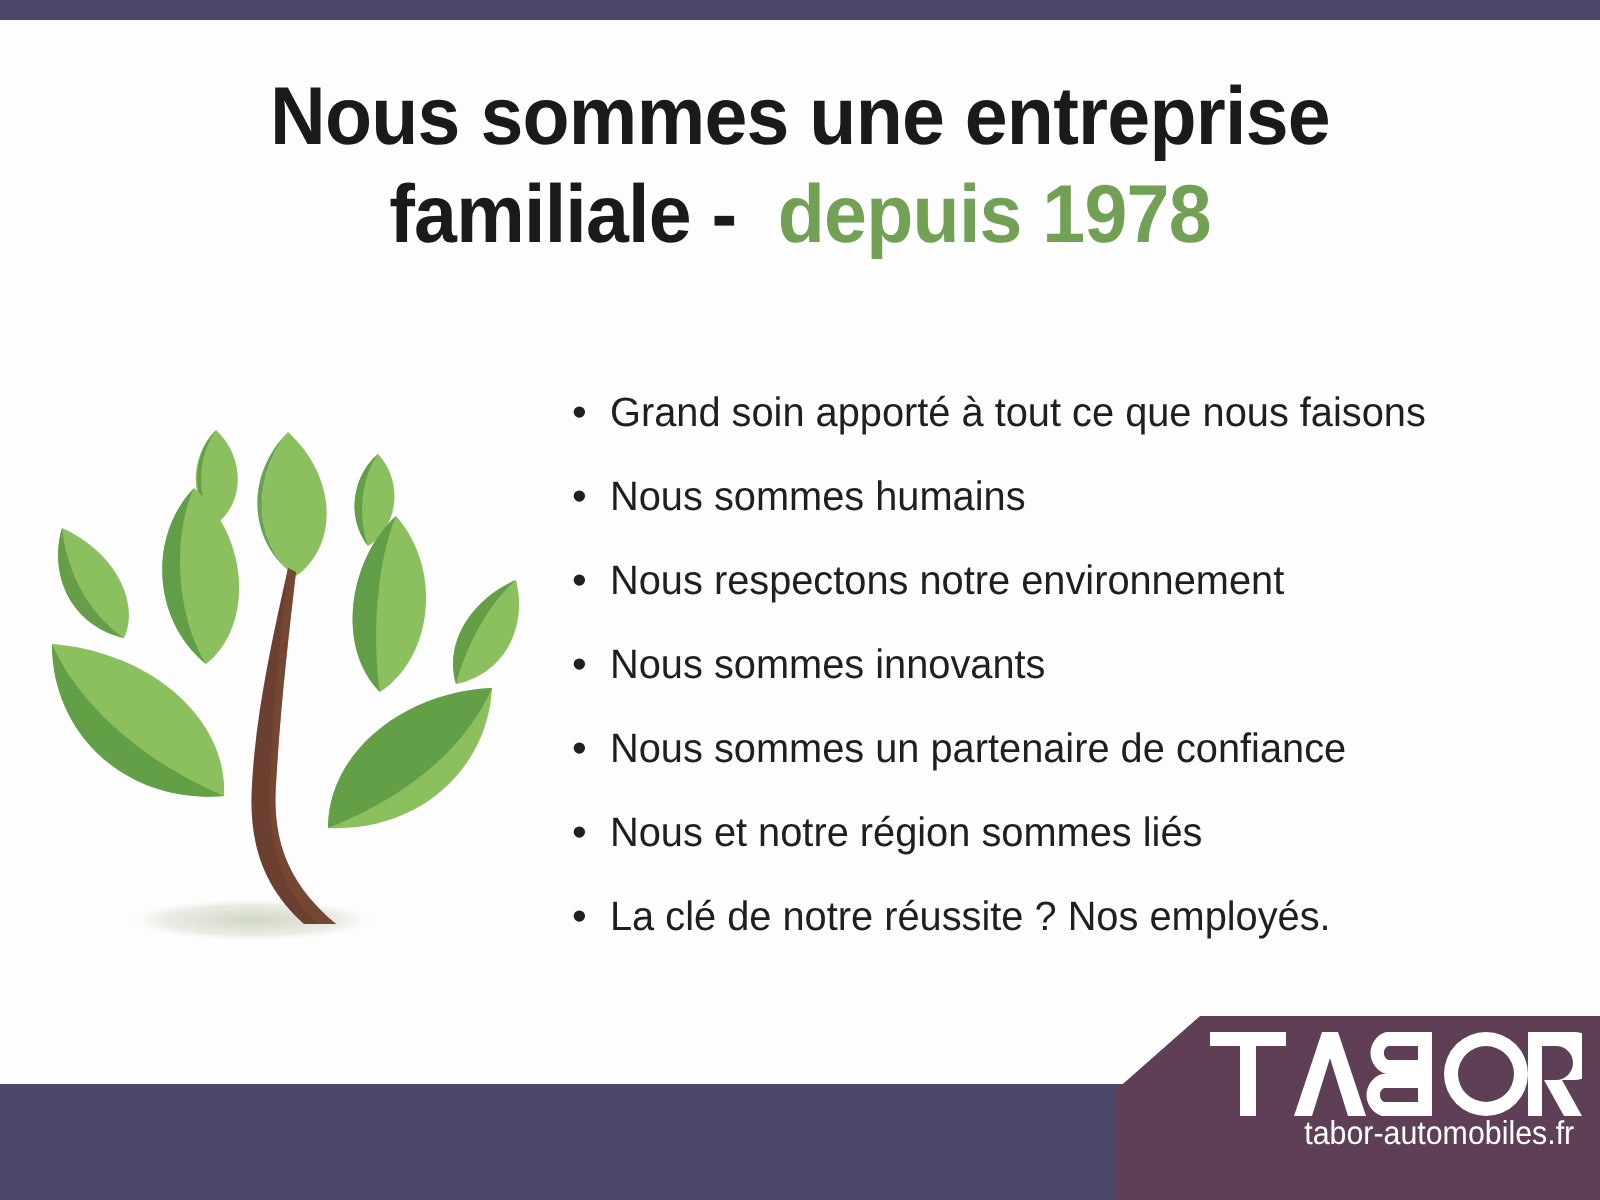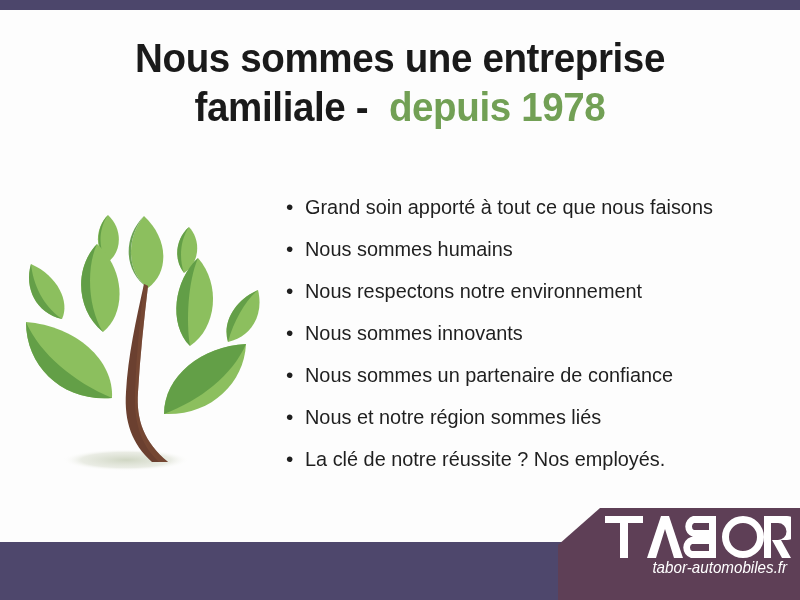--- a/index.html
+++ b/index.html
@@ -77,21 +77,21 @@
   
   .footer-band {
     position:absolute;
     left:0; top:542px;
     width:800px; height:58px;
     background:#4e476c;
   }
   .logo-block {
     position:absolute;
     left:558px; top:508px;
-    width:242px; height:92px;font-style:italic;
+    width:242px; height:92px;
   }
   .logo-block svg { display:block; }
   .logo-content {
     position:absolute;
     left:0; top:0;
     width:242px; height:92px;
   }
   .brand-mark {
     position:absolute;
     left:47px; top:8px;

